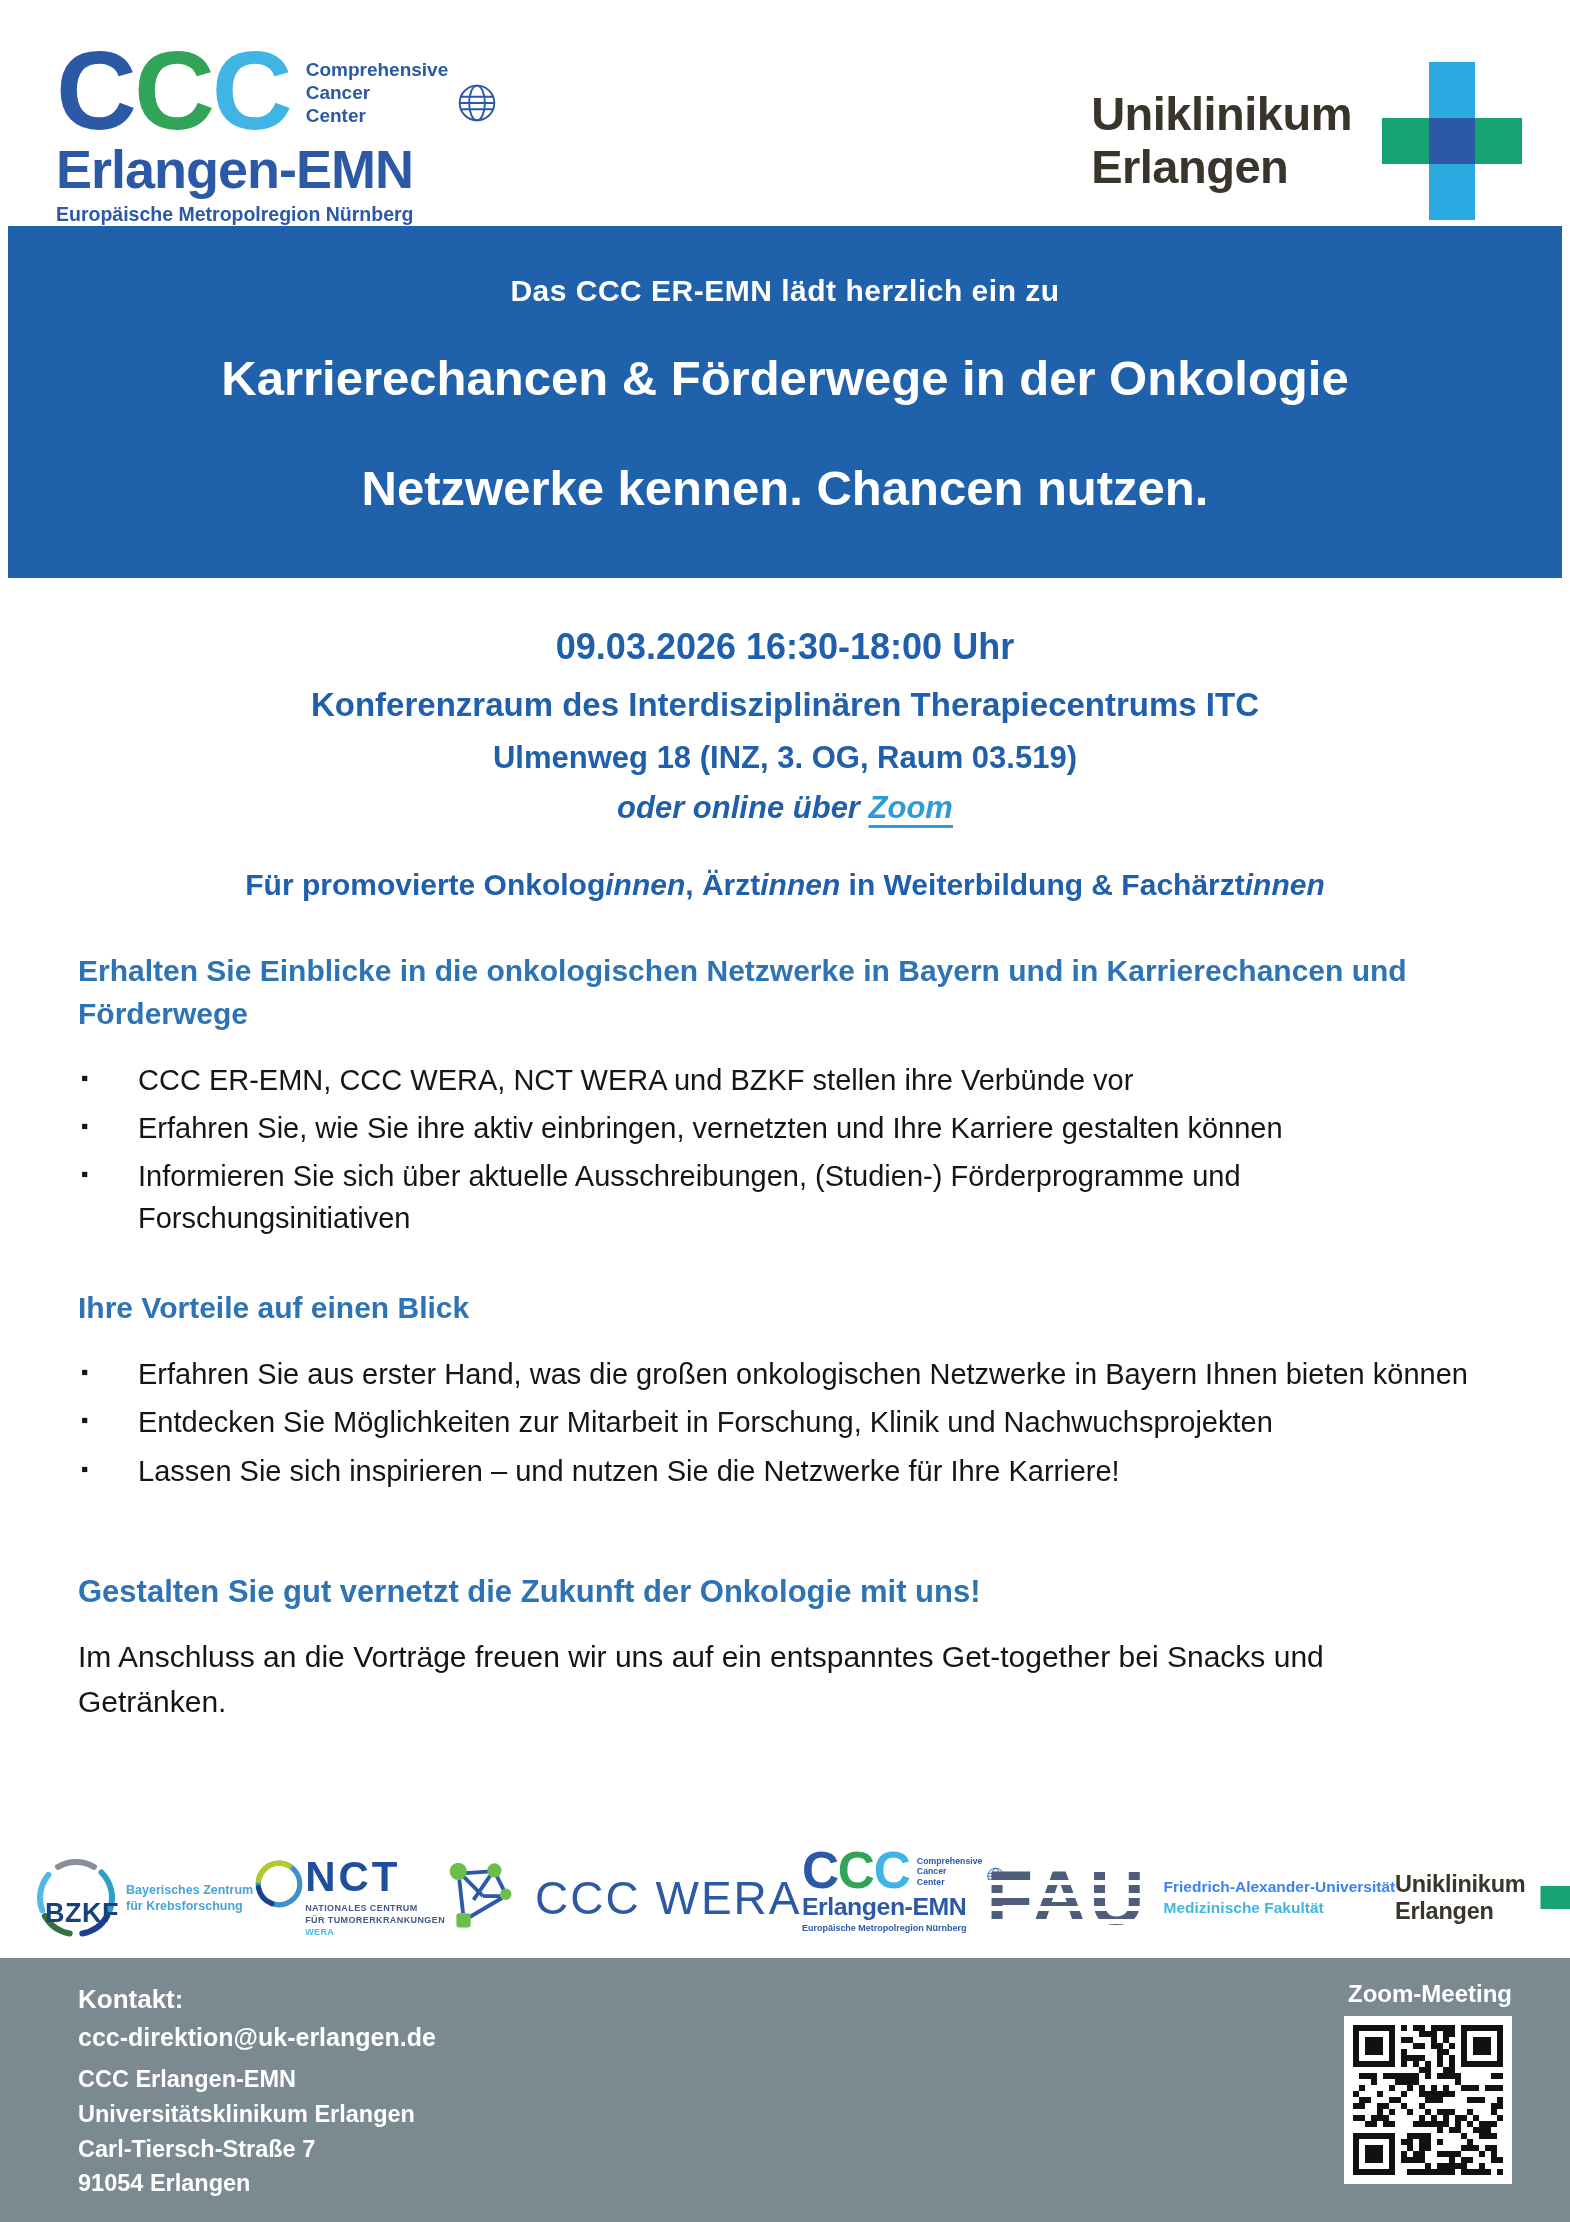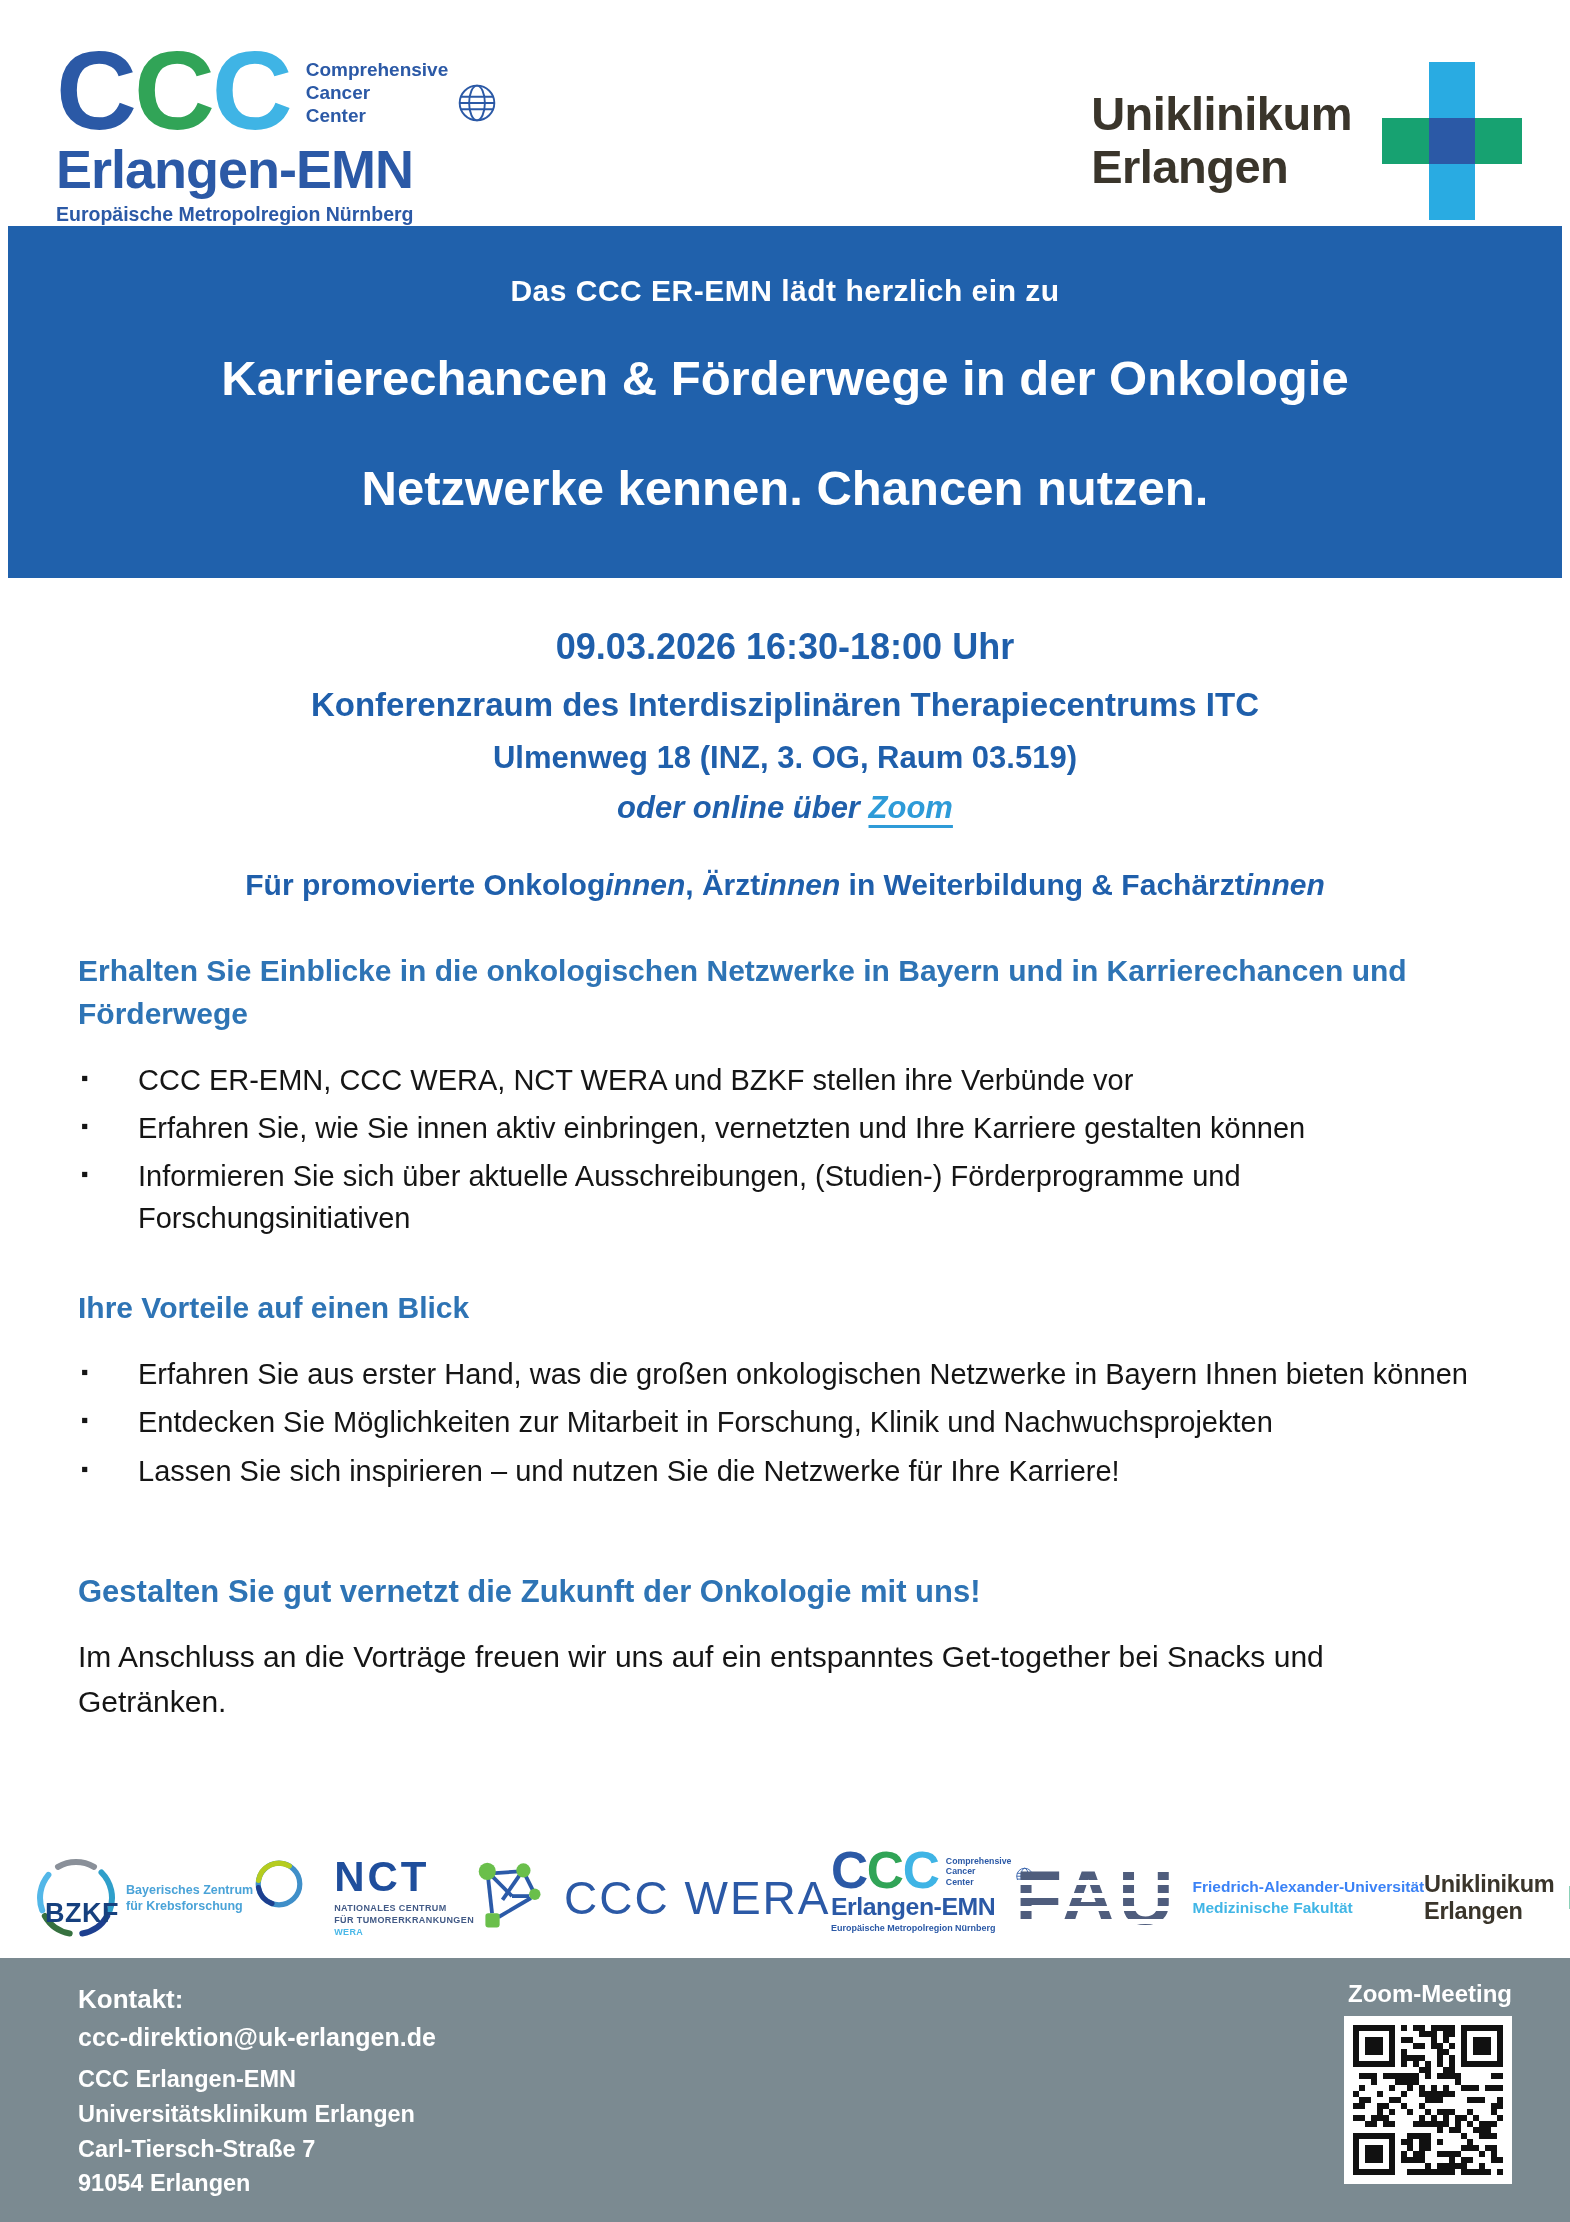--- a/index.html
+++ b/index.html
@@ -60,21 +60,21 @@
 
   
   .partners{position:absolute; left:0; top:1842px; width:1570px; height:112px; display:flex; align-items:center; justify-content:space-between; padding:0 36px; box-sizing:border-box; background:#fff;}
   .partner{display:flex; align-items:center; flex:0 0 auto;}
 
   .bzkf{gap:10px;}
   .bzkf-circle{position:relative; width:80px; height:80px;}
   .bzkf-acronym{position:absolute; left:9px; top:40px; font-size:27px; font-weight:800; color:#16407e; letter-spacing:0.5px;}
   .bzkf-tag{font-size:12.5px; font-weight:600; color:#4aa3d8; line-height:1.3;}
 
-  .nct{gap:29px; align-items:flex-start;}
+  .nct{gap:0; align-items:flex-start;}
   .nct-col .nct-acronym{font-size:42px; font-weight:600; color:#1f4e9c; letter-spacing:3px; line-height:0.9;}
   .nct-tag{font-size:9px; font-weight:700; color:#425a86; line-height:1.35; margin-top:6px; letter-spacing:0.4px;}
   .nct-tag .lite{color:#49b8e8;}
 
   .cccwera{gap:14px;}
   .cccwera-name{font-size:46px; font-weight:500; color:var(--ccc_blue); letter-spacing:2px;}
 
   .partner-ccc{position:relative; width:185px; height:96px;}
   .partner-ccc .inner{position:absolute; left:0; top:0; transform:scale(0.46); transform-origin:0 0;}
 
@@ -150,21 +150,21 @@
     <div class="event-address">Ulmenweg 18 (INZ, 3. OG, Raum 03.519)</div>
     <div class="event-online"><span>oder online über </span><a class="zoom-link" href="#">Zoom</a></div>
     <div class="event-audience"><span>Für promovierte Onkolog</span><span class="it">innen</span><span>, Ärzt</span><span class="it">innen</span><span> in Weiterbildung &amp; Fachärzt</span><span class="it">innen</span></div>
   </section>
 
   <main class="content">
 
     <h2 class="section-heading">Erhalten Sie Einblicke in die onkologischen Netzwerke in Bayern und in Karrierechancen und Förderwege</h2>
     <ul class="bullets">
       <li>CCC ER-EMN, CCC WERA, NCT WERA und BZKF stellen ihre Verbünde vor</li>
-      <li>Erfahren Sie, wie Sie innen aktiv einbringen, vernetzten und Ihre Karriere gestalten können</li>
+      <li>Erfahren Sie, wie Sie ihre aktiv einbringen, vernetzten und Ihre Karriere gestalten können</li>
       <li>Informieren Sie sich über aktuelle Ausschreibungen, (Studien-) Förderprogramme und Forschungsinitiativen</li>
     </ul>
 
     <h2 class="section-heading">Ihre Vorteile auf einen Blick</h2>
     <ul class="bullets">
       <li>Erfahren Sie aus erster Hand, was die großen onkologischen Netzwerke in Bayern Ihnen bieten können</li>
       <li>Entdecken Sie Möglichkeiten zur Mitarbeit in Forschung, Klinik und Nachwuchsprojekten</li>
       <li>Lassen Sie sich inspirieren – und nutzen Sie die Netzwerke für Ihre Karriere!</li>
     </ul>
 

